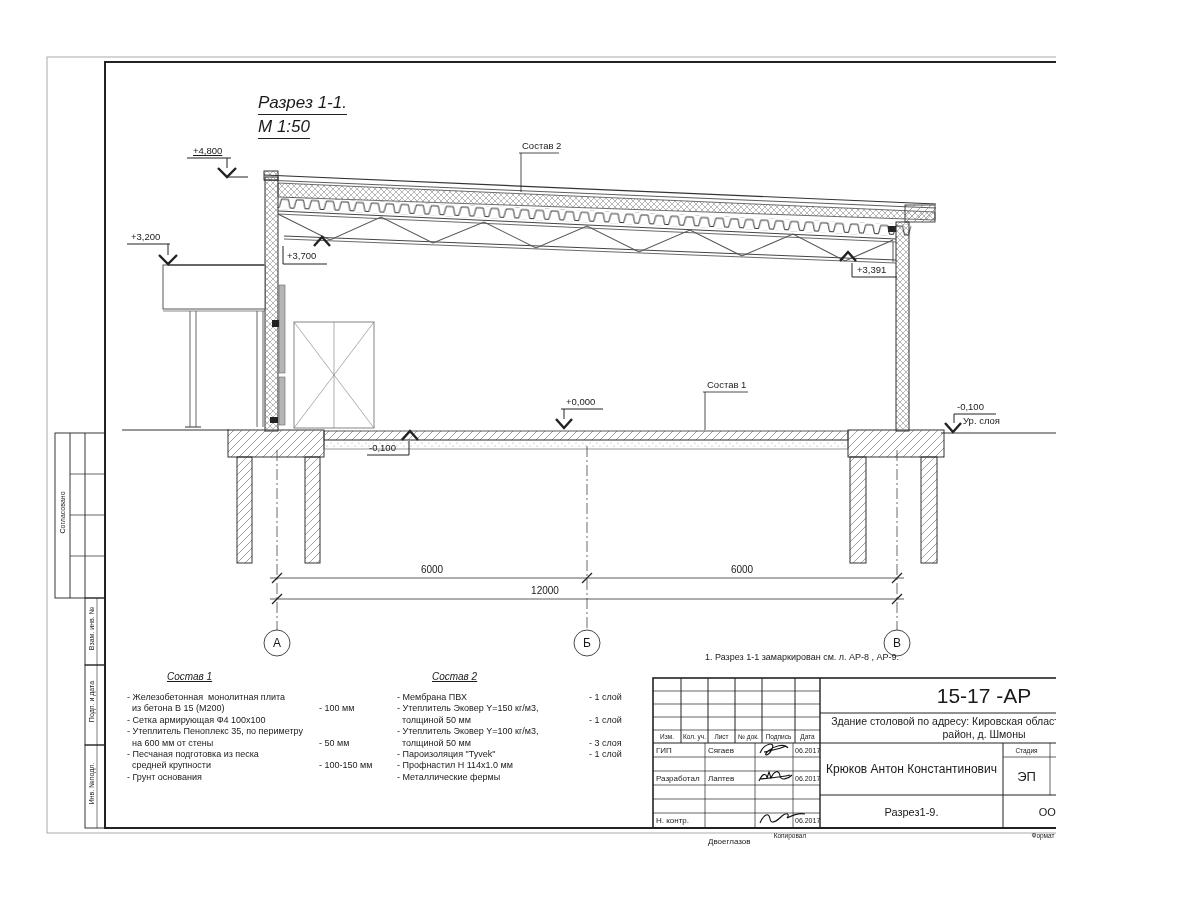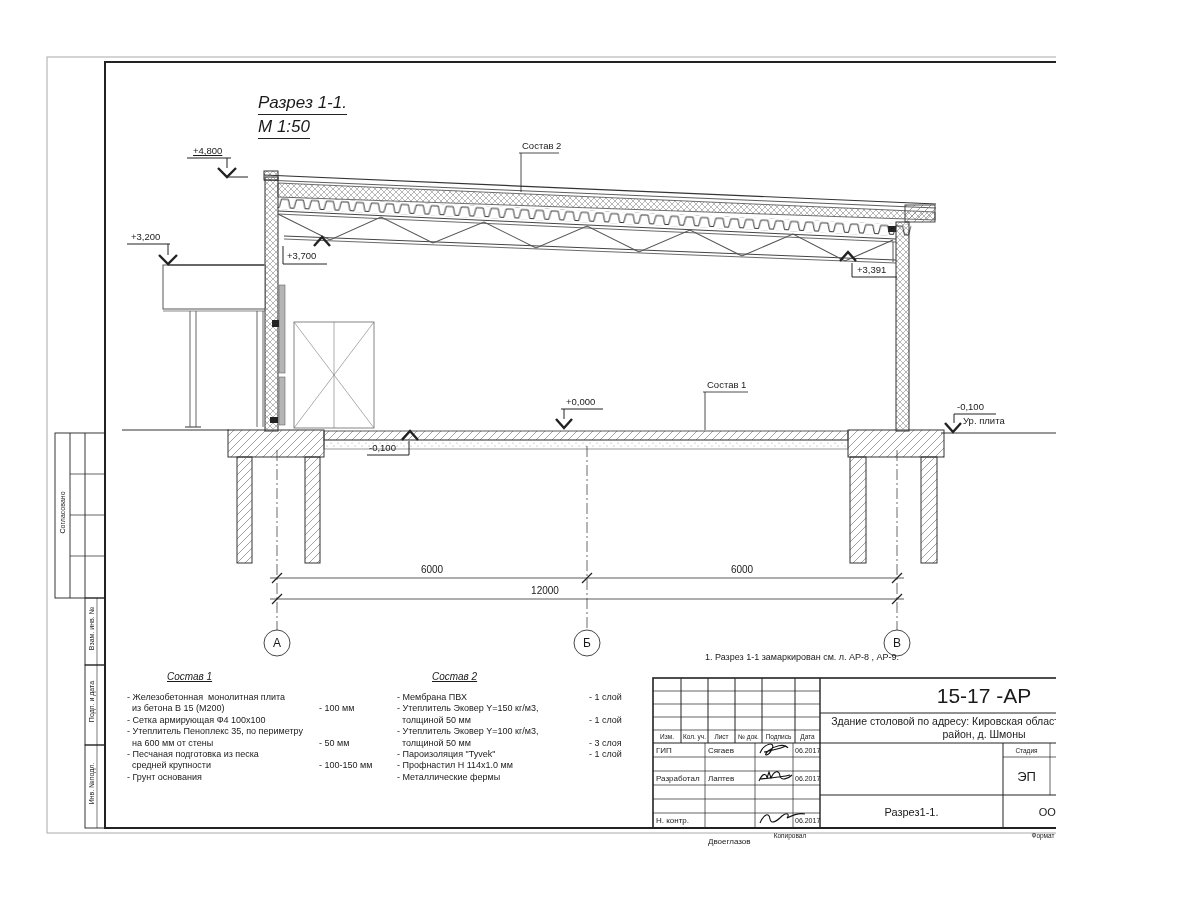--- a/index.html
+++ b/index.html
@@ -215,21 +215,21 @@
 <div class="lbl ttl" style="left:258px;top:93px;">Разрез 1-1.</div>
 <div class="lbl ttl" style="left:258px;top:117px;">М 1:50</div>
 
 <div class="lbl" style="left:193px;top:146px;text-decoration:underline;">+4,800</div>
 <div class="lbl" style="left:131px;top:232px;">+3,200</div>
 <div class="lbl" style="left:287px;top:251px;">+3,700</div>
 <div class="lbl" style="left:857px;top:265px;">+3,391</div>
 <div class="lbl" style="left:566px;top:397px;">+0,000</div>
 <div class="lbl" style="left:369px;top:443px;">-0,100</div>
 <div class="lbl" style="left:957px;top:402px;">-0,100</div>
-<div class="lbl" style="left:963px;top:416px;">Ур. плита</div>
+<div class="lbl" style="left:963px;top:416px;">Ур. слоя</div>
 
 <div class="lbl uref" style="left:522px;top:141px;">Состав 2</div>
 <div class="lbl uref" style="left:707px;top:380px;">Состав 1</div>
 
 <div class="lbl dim" style="left:404px;top:564px;width:56px;text-align:center;">6000</div>
 <div class="lbl dim" style="left:714px;top:564px;width:56px;text-align:center;">6000</div>
 <div class="lbl dim" style="left:515px;top:585px;width:60px;text-align:center;">12000</div>
 
 <div class="axlbl" style="left:264px;top:630px;">А</div>
 <div class="axlbl" style="left:574px;top:630px;">Б</div>
@@ -274,26 +274,27 @@
 <div class="tb" style="left:656px;top:746px;">ГИП</div>
 <div class="tb" style="left:708px;top:746px;">Сягаев</div>
 <div class="tb" style="left:795px;top:747px;font-size:7px;">06.2017</div>
 <div class="tb" style="left:656px;top:774px;">Разработал</div>
 <div class="tb" style="left:708px;top:774px;">Лаптев</div>
 <div class="tb" style="left:795px;top:775px;font-size:7px;">06.2017</div>
 <div class="tb" style="left:656px;top:816px;">Н. контр.</div>
 <div class="tb" style="left:708px;top:816px;margin-top:21px;">Двоеглазов</div>
 <div class="tb" style="left:795px;top:817px;font-size:7px;">06.2017</div>
 
+<div class="cell" style="left:820px;top:743px;width:183px;height:52px;font-size:12px;">Крюков Антон Константинович</div>
 <div class="cell tiny" style="left:1003px;top:743px;width:47px;height:14px;">Стадия</div>
 <div class="cell tiny" style="left:1050px;top:743px;width:30px;height:14px;">Лист</div>
 <div class="cell tiny" style="left:1080px;top:743px;width:68px;height:14px;">Листов</div>
 <div class="cell" style="left:1003px;top:757px;width:47px;height:38px;font-size:13px;">ЭП</div>
 <div class="cell" style="left:1050px;top:757px;width:30px;height:38px;font-size:13px;">11</div>
-<div class="cell" style="left:820px;top:795px;width:183px;height:33px;font-size:11px;">Разрез1-1.</div>
+<div class="cell" style="left:820px;top:795px;width:183px;height:33px;font-size:11px;">Разрез1-9.</div>
 <div class="cell" style="left:1003px;top:795px;width:145px;height:33px;font-size:11px;">ООО "Альянс"</div>
 <div class="cell tiny" style="left:760px;top:830px;width:60px;height:10px;">Копировал</div>
 <div class="cell tiny" style="left:1013px;top:830px;width:60px;height:10px;">Формат</div>
 
 <div class="vlabel" style="left:2px;top:509px;width:120px;">Согласовано</div>
 <div class="vlabel" style="left:51px;top:625px;width:80px;">Взам. инв. №</div>
 <div class="vlabel" style="left:51px;top:698px;width:80px;">Подп. и дата</div>
 <div class="vlabel" style="left:51px;top:780px;width:80px;">Инв. №подл.</div>
 
 </div>

